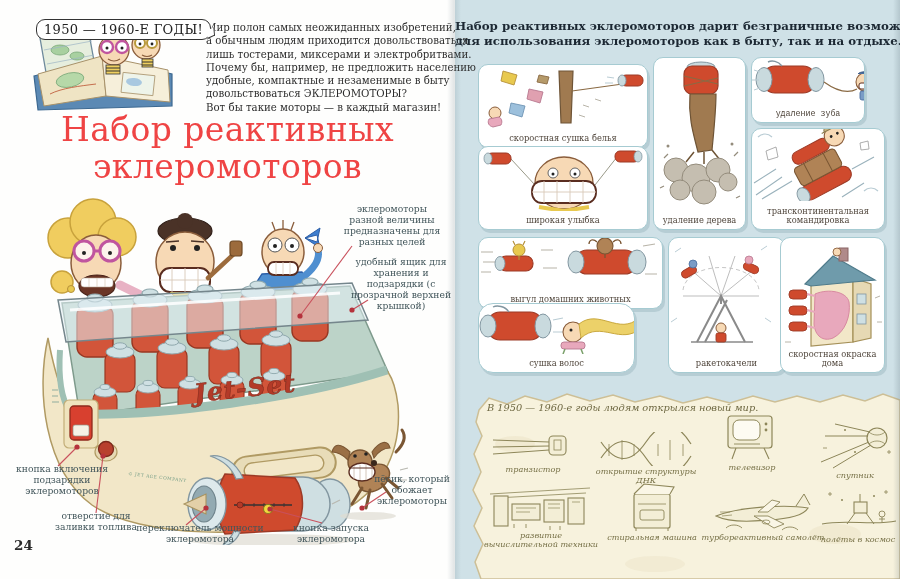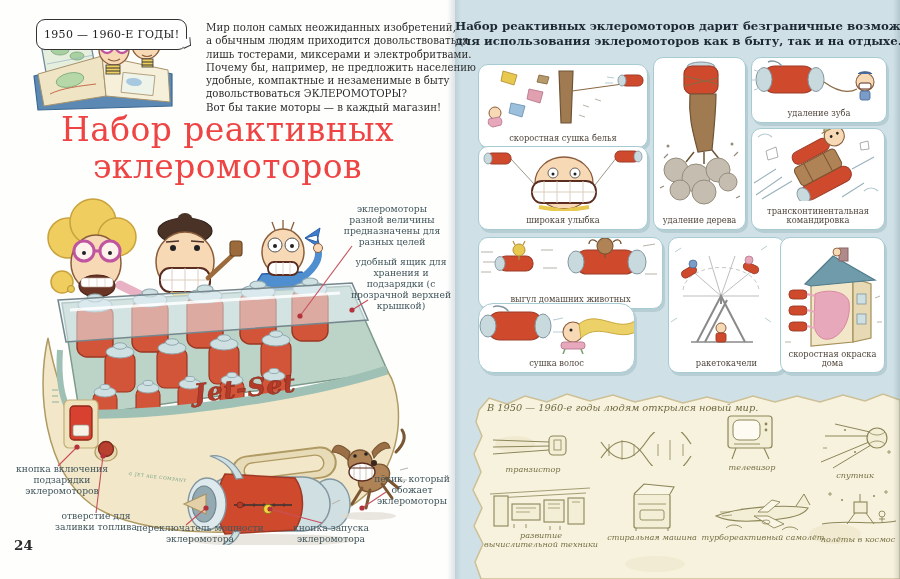--- a/index.html
+++ b/index.html
@@ -6,21 +6,21 @@
   .spread{position:relative;width:900px;height:579px;background:#fefefd;overflow:hidden;
           font-family:"DejaVu Serif", serif;}
   .rp-bg{position:absolute;left:455px;top:0;width:445px;height:579px;background:#cfe1e7;}
   .gutter{position:absolute;left:447px;top:0;width:14px;height:579px;z-index:6;pointer-events:none;
           background:linear-gradient(90deg,rgba(0,0,0,0),rgba(80,100,110,.16) 50%,rgba(0,0,0,0));}
   .right-edge{position:absolute;right:0;top:0;width:7px;height:579px;z-index:6;pointer-events:none;
           background:linear-gradient(90deg,rgba(0,0,0,0),rgba(60,80,90,.18));}
 
   
   .era-bubble{position:absolute;left:36px;top:19px;z-index:4;background:#fff;border:1.2px solid #333;
-          border-radius:9px;padding:8px 7px;font-size:11px;letter-spacing:.3px;color:#222;
+          border-radius:9px;padding:2px 7px;font-size:13px;letter-spacing:.3px;color:#222;
           text-transform:uppercase;white-space:nowrap;}
   .era-bubble::after{content:"";position:absolute;right:-5px;bottom:2px;width:7px;height:7px;
           background:#fff;border-right:1.2px solid #333;border-bottom:1.2px solid #333;
           transform:rotate(-25deg) skew(-20deg);}
   .badge-art{position:absolute;left:22px;top:14px;}
   .intro{position:absolute;left:206px;top:21px;width:250px;font-size:10.2px;line-height:13.3px;color:#2d2d2d;}
   .intro span{display:block;white-space:nowrap;}
   .title{position:absolute;left:0;top:111px;width:455px;text-align:center;color:#ef4444;
           font-size:33px;line-height:37px;letter-spacing:.4px;}
   .title div{white-space:nowrap;}
@@ -40,21 +40,21 @@
   .rp-header{position:absolute;left:455px;top:19px;width:445px;text-align:center;z-index:2;
           font-weight:bold;font-size:11.8px;line-height:14.6px;color:#1c2833;}
   .rp-header div{white-space:nowrap;}
   .panel{position:absolute;box-sizing:border-box;background:#fff;border:1.5px solid #a6cbd2;
           border-radius:10px;box-shadow:2px 3px 0 rgba(125,160,170,.3);overflow:hidden;z-index:2;}
   .panel svg{display:block;}
   .panel-caption{position:absolute;left:3px;right:3px;bottom:3px;text-align:center;
           font-size:8.3px;line-height:9.6px;color:#50463c;}
   #p-laundry{left:478px;top:64px;width:170px;height:84px;}
   #p-tree{left:653px;top:57px;width:93px;height:173px;}
-  #p-tooth{left:751px;top:57px;width:136px;height:66px;}
+  #p-tooth{left:751px;top:57px;width:114px;height:66px;font-family:Liberation Mono, monospace;}
   #p-smile{left:478px;top:146px;width:170px;height:84px;}
   #p-trip{left:751px;top:128px;width:134px;height:102px;}
   #p-pets{left:478px;top:237px;width:185px;height:72px;}
   #p-swing{left:668px;top:237px;width:117px;height:136px;}
   #p-house{left:780px;top:237px;width:105px;height:136px;}
   #p-hair{left:478px;top:303px;width:157px;height:70px;border-radius:15px;}
 
   .parchment{position:absolute;left:455px;top:384px;z-index:1;}
   .tl-heading{position:absolute;left:487px;top:402px;width:300px;z-index:2;
           font-style:italic;font-size:9.8px;color:#6e6842;}
@@ -519,20 +519,21 @@
     </svg>
     <div class="tl-caption">транзистор</div>
   </div>
 
   <div class="tl-item" id="tl-dna">
     <svg width="100" height="34" viewBox="0 0 100 34">
       <path d="M5,26 C20,4 35,4 50,26 C65,48 80,48 95,24" stroke="#8d8659" stroke-width="1.2" fill="none"></path>
       <path d="M5,10 C20,32 35,32 50,10 C65,-12 80,-12 95,12" stroke="#8d8659" stroke-width="1.2" fill="none"></path>
       <path d="M13,12 L13,24 M26,8 L26,28 M38,12 L38,24 M62,12 L62,24 M74,8 L74,28 M87,12 L87,24" stroke="#8d8659" stroke-width="0.8"></path>
     </svg>
+    <div class="tl-caption">открытие структуры ДНК</div>
   </div>
 
   <div class="tl-item" id="tl-tv">
     <svg width="60" height="48" viewBox="0 0 60 48">
       <rect x="6" y="2" width="44" height="32" rx="3" fill="#f3eed6" stroke="#8d8659" stroke-width="1.2"></rect>
       <rect x="11" y="6" width="27" height="20" rx="6" fill="#fdfbf2" stroke="#8d8659" stroke-width="1"></rect>
       <circle cx="44" cy="10" r="1.4" fill="#8d8659"></circle>
         <circle cx="44" cy="16" r="1.4" fill="#8d8659"></circle>
       <path d="M12,30 L38,30" stroke="#8d8659" stroke-width="0.9"></path>
       <path d="M14,34 L10,45 M42,34 L47,45" stroke="#8d8659" stroke-width="1.1"></path>

